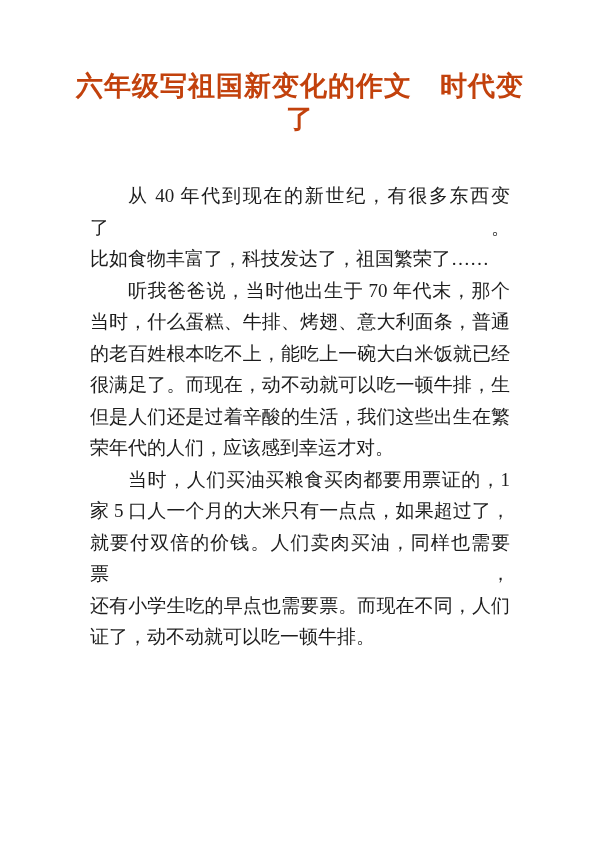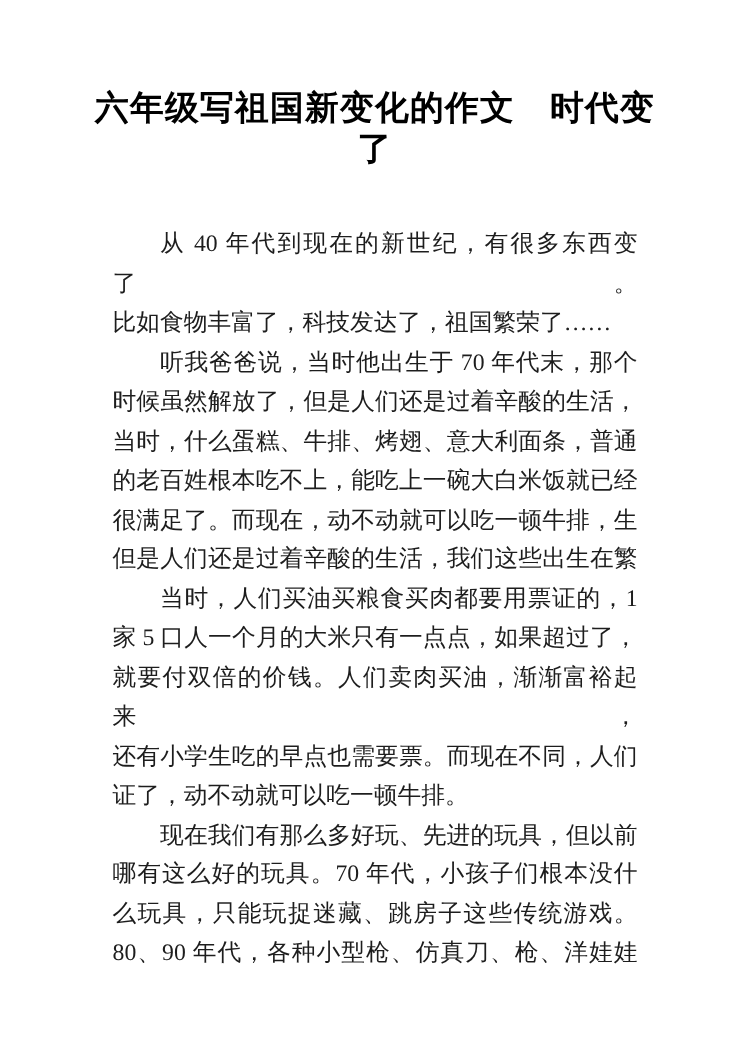--- a/index.html
+++ b/index.html
@@ -16,21 +16,21 @@
     font-family: "Liberation Serif", serif;
     color: #1d1d1d;
   }
   .title-block {
     padding-top: 70px;
     text-align: center;
     font-family: "Liberation Sans", sans-serif;
     font-weight: 700;
     font-size: 27px;
     line-height: 33px;
-    color: #000000;
+    color: #c2410c;
     letter-spacing: 1px;
   }
   .content {
     margin-top: 44px;
     padding: 0 90px;
     font-size: 19px;
     line-height: 31.5px;
     color: #1d1d1d;
   }
   .line {
@@ -56,36 +56,30 @@
 
   <div class="content">
 
     <div>
       <div class="line just ind">从 40 年代到现在的新世纪，有很多东西变了。</div>
       <div class="line">比如食物丰富了，科技发达了，祖国繁荣了……</div>
     </div>
 
     <div>
       <div class="line just ind">听我爸爸说，当时他出生于 70 年代末，那个</div>
-      <div class="line just">时候虽然解放了，但是人们还是过着辛酸的生活，</div>
       <div class="line just">当时，什么蛋糕、牛排、烤翅、意大利面条，普通</div>
       <div class="line just">的老百姓根本吃不上，能吃上一碗大白米饭就已经</div>
       <div class="line just">很满足了。而现在，动不动就可以吃一顿牛排，生</div>
       <div class="line just">但是人们还是过着辛酸的生活，我们这些出生在繁</div>
+      <div class="line">荣年代的人们，应该感到幸运才对。</div>
     </div>
 
     <div>
       <div class="line just ind">当时，人们买油买粮食买肉都要用票证的，1</div>
       <div class="line just">家 5 口人一个月的大米只有一点点，如果超过了，</div>
-      <div class="line just">就要付双倍的价钱。人们卖肉买油，渐渐富裕起来，</div>
+      <div class="line just">就要付双倍的价钱。人们卖肉买油，同样也需要票，</div>
       <div class="line just">还有小学生吃的早点也需要票。而现在不同，人们</div>
       <div class="line">证了，动不动就可以吃一顿牛排。</div>
     </div>
 
-    <div>
-      <div class="line just ind">现在我们有那么多好玩、先进的玩具，但以前</div>
-      <div class="line just">哪有这么好的玩具。70 年代，小孩子们根本没什</div>
-      <div class="line just">么玩具，只能玩捉迷藏、跳房子这些传统游戏。</div>
-      <div class="line just">80、90 年代，各种小型枪、仿真刀、枪、洋娃娃</div>
-    </div>
 
   </div>
 </div>
 
 </body></html>

